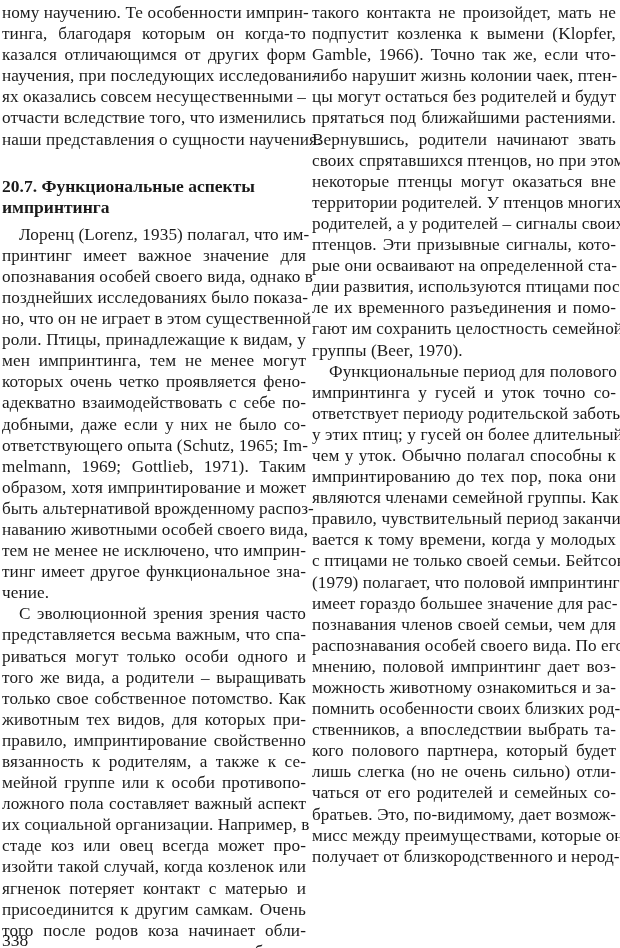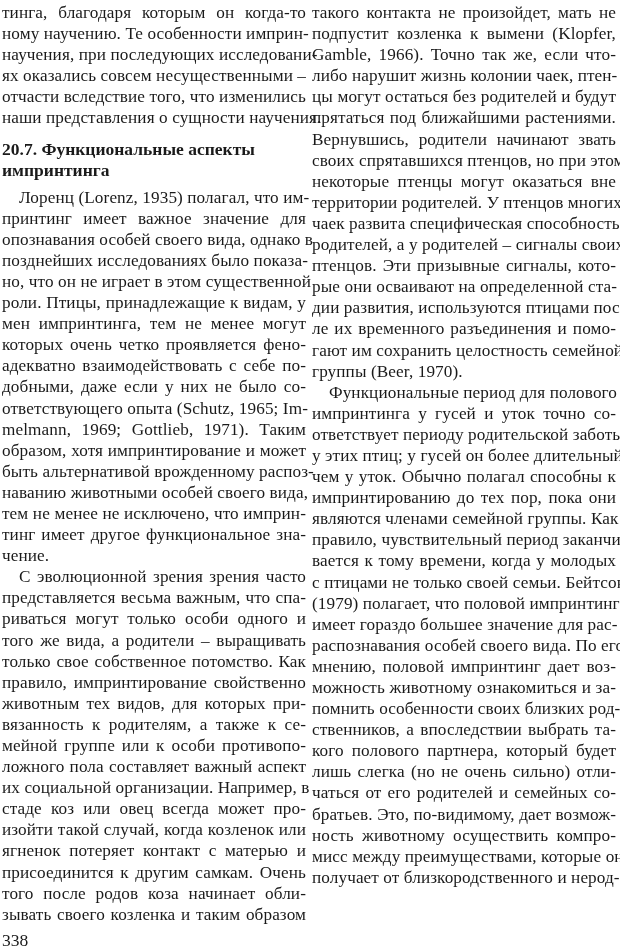--- a/index.html
+++ b/index.html
@@ -38,21 +38,21 @@
       text-align-last: justify;
       letter-spacing: 0.1px;
     }
     .line.last {
       text-align-last: left;
     }
     .line.indent {
       padding-left: 17px;
     }
     .heading-block {
-      margin-top: 10px;
+      margin-top: 26px;
       margin-bottom: 6px;
     }
     .heading-line {
       display: block;
       font-weight: bold;
       font-size: 17.5px;
       height: 21px;
       line-height: 21px;
       white-space: nowrap;
     }
@@ -65,22 +65,23 @@
       margin-top: 8px;
     }
   </style>
 </head>
 <body>
 
 <div class="page">
 
   <div class="col col-left">
     <div id="L-p1">
+        <span class="line">ному научению. Те особенности имприн-</span>
         <span class="line">тинга, благодаря которым он когда-то</span>
-        <span class="line">ному научению. Те особенности имприн-</span>
+        <span class="line">казался отличающимся от других форм</span>
         <span class="line">научения, при последующих исследовани-</span>
         <span class="line">ях оказались совсем несущественными –</span>
         <span class="line">отчасти вследствие того, что изменились</span>
         <span class="line last">наши представления о сущности научения.</span>
       </div>
     <div class="heading-block" id="L-h">
         <span class="heading-line">20.7. Функциональные аспекты</span>
         <span class="heading-line">импринтинга</span>
       </div>
     <div id="L-p2">
@@ -102,22 +103,22 @@
         <span class="line">тем не менее не исключено, что имприн-</span>
         <span class="line">тинг имеет другое функциональное зна-</span>
         <span class="line last">чение.</span>
       </div>
     <div id="L-p3">
         <span class="line indent">С эволюционной зрения зрения часто</span>
         <span class="line">представляется весьма важным, что спа-</span>
         <span class="line">риваться могут только особи одного и</span>
         <span class="line">того же вида, а родители – выращивать</span>
         <span class="line">только свое собственное потомство. Как</span>
+        <span class="line">животным тех видов, для которых при-</span>
         <span class="line">правило, импринтирование свойственно</span>
-        <span class="line">животным тех видов, для которых при-</span>
         <span class="line">вязанность к родителям, а также к се-</span>
         <span class="line">мейной группе или к особи противопо-</span>
         <span class="line">ложного пола составляет важный аспект</span>
         <span class="line">их социальной организации. Например, в</span>
         <span class="line">стаде коз или овец всегда может про-</span>
         <span class="line">изойти такой случай, когда козленок или</span>
         <span class="line">ягненок потеряет контакт с матерью и</span>
         <span class="line">присоединится к другим самкам. Очень</span>
         <span class="line">того после родов коза начинает обли-</span>
         <span class="line">зывать своего козленка и таким образом</span>
@@ -129,21 +130,20 @@
         <span class="line">такого контакта не произойдет, мать не</span>
         <span class="line">подпустит козленка к вымени (Klopfer,</span>
         <span class="line">Gamble, 1966). Точно так же, если что-</span>
         <span class="line">либо нарушит жизнь колонии чаек, птен-</span>
         <span class="line">цы могут остаться без родителей и будут</span>
         <span class="line">прятаться под ближайшими растениями.</span>
         <span class="line">Вернувшись, родители начинают звать</span>
         <span class="line">своих спрятавшихся птенцов, но при этом</span>
         <span class="line">некоторые птенцы могут оказаться вне</span>
         <span class="line">территории родителей. У птенцов многих</span>
-        <span class="line">чаек развита специфическая способность</span>
         <span class="line">родителей, а у родителей – сигналы своих</span>
         <span class="line">птенцов. Эти призывные сигналы, кото-</span>
         <span class="line">рые они осваивают на определенной ста-</span>
         <span class="line">дии развития, используются птицами пос-</span>
         <span class="line">ле их временного разъединения и помо-</span>
         <span class="line">гают им сохранить целостность семейной</span>
         <span class="line last">группы (Beer, 1970).</span>
       </div>
     <div id="R-p2">
         <span class="line indent">Функциональные период для полового</span>
@@ -151,29 +151,29 @@
         <span class="line">ответствует периоду родительской заботы</span>
         <span class="line">у этих птиц; у гусей он более длительный,</span>
         <span class="line">чем у уток. Обычно полагал способны к</span>
         <span class="line">импринтированию до тех пор, пока они</span>
         <span class="line">являются членами семейной группы. Как</span>
         <span class="line">правило, чувствительный период заканчи-</span>
         <span class="line">вается к тому времени, когда у молодых</span>
         <span class="line">с птицами не только своей семьи. Бейтсон</span>
         <span class="line">(1979) полагает, что половой импринтинг</span>
         <span class="line">имеет гораздо большее значение для рас-</span>
+        <span class="line">познавания членов своей семьи, чем для</span>
         <span class="line">распознавания особей своего вида. По его</span>
         <span class="line">мнению, половой импринтинг дает воз-</span>
         <span class="line">можность животному ознакомиться и за-</span>
         <span class="line">помнить особенности своих близких род-</span>
         <span class="line">ственников, а впоследствии выбрать та-</span>
         <span class="line">кого полового партнера, который будет</span>
         <span class="line">лишь слегка (но не очень сильно) отли-</span>
         <span class="line">чаться от его родителей и семейных со-</span>
         <span class="line">братьев. Это, по-видимому, дает возмож-</span>
-        <span class="line">ность животному осуществить компро-</span>
         <span class="line">мисс между преимуществами, которые он</span>
         <span class="line">получает от близкородственного и нерод-</span>
       </div>
   </div>
 
   <div class="page-number">338</div>
 </div>
 
 </body></html>

